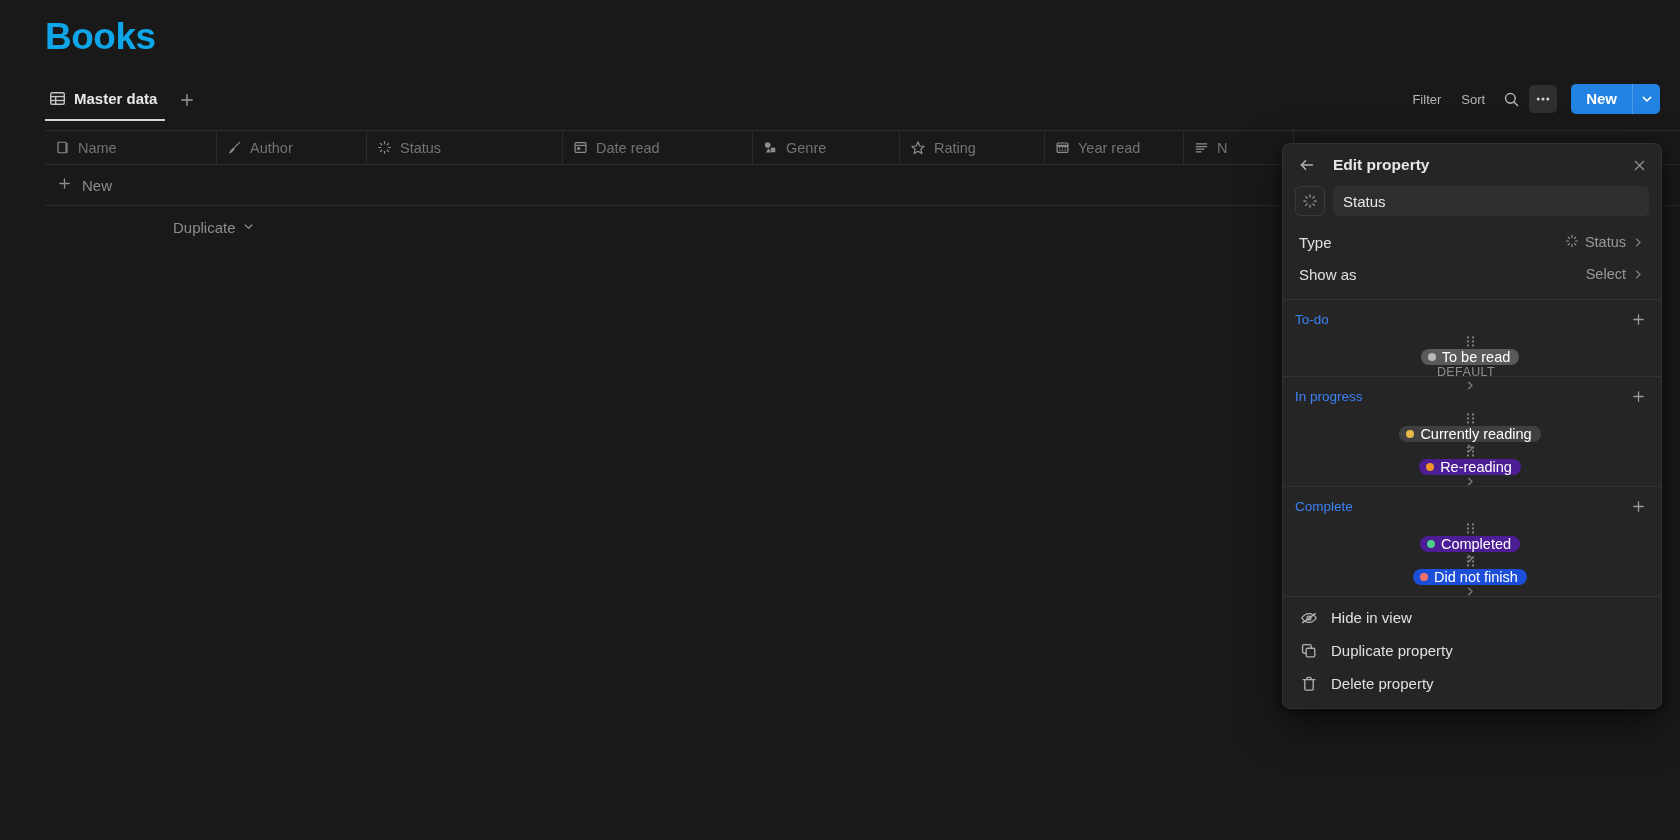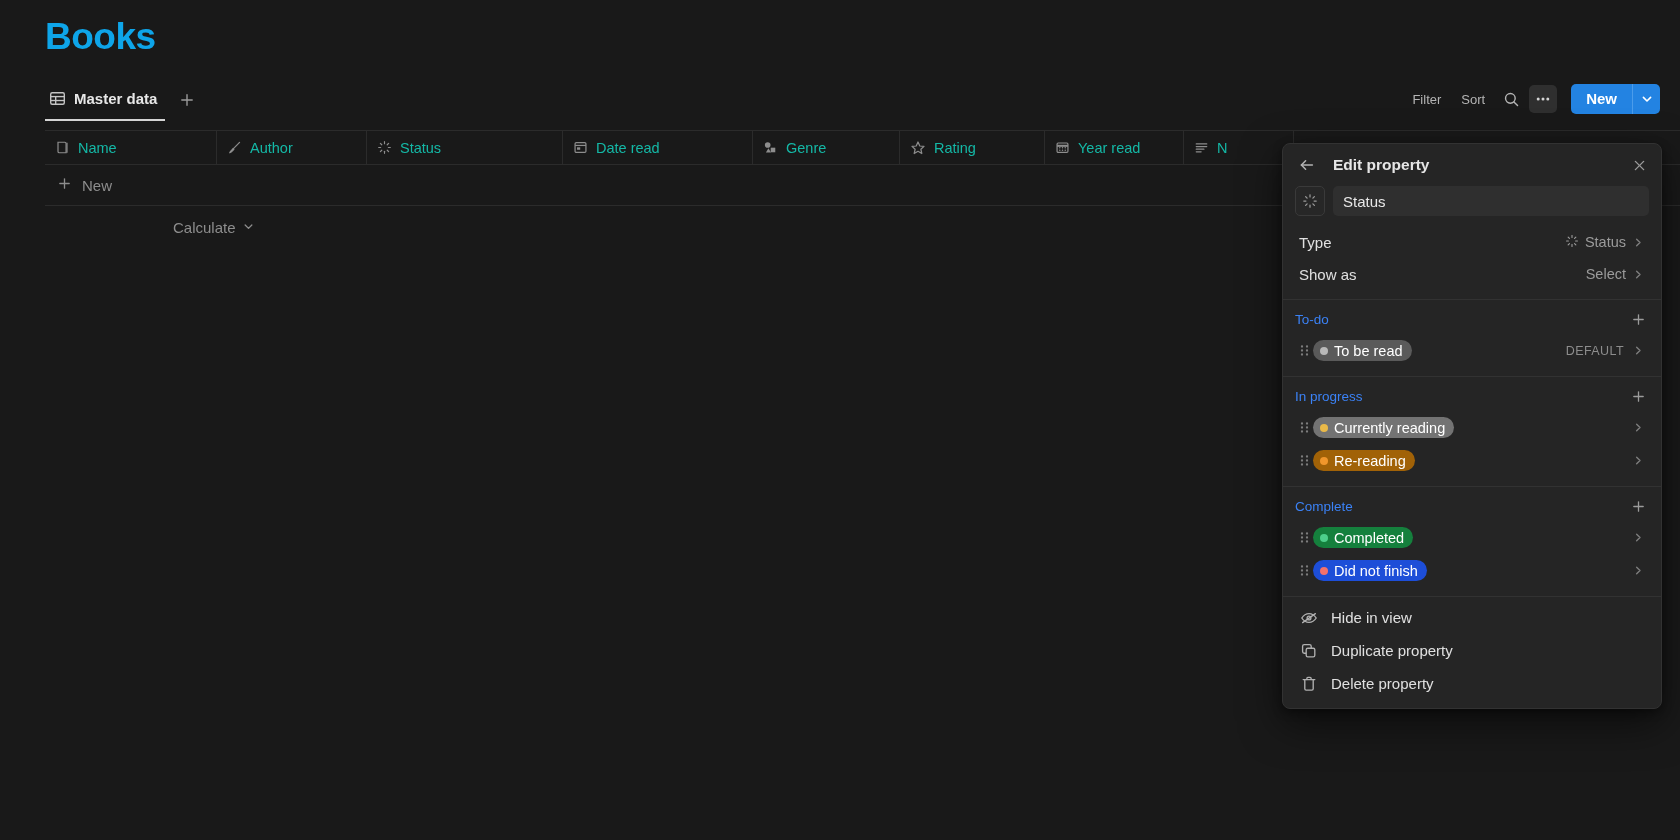--- a/index.html
+++ b/index.html
@@ -73,21 +73,21 @@
   
   .table {
     position: absolute; left: 45px; top: 130px; right: 0;
   }
   .thead {
     display: flex; height: 35px; align-items: stretch;
     border-top: 1px solid #2b2b2b; border-bottom: 1px solid #2b2b2b;
   }
   .th {
     display: flex; align-items: center; gap: 8px;
-    padding: 0 10px; font-size: 14.5px; color: #14b8a6;
+    padding: 0 10px; font-size: 14.5px; color: #737373;
     border-right: 1px solid #2b2b2b; cursor: pointer; overflow: hidden;
     white-space: nowrap;
   }
   .th .ic { flex: 0 0 auto; display: flex; align-items: center; color: #8d8d8d; }
   .empty-row {
     height: 41px; display: flex; align-items: center;
     padding-left: 9px; font-size: 15px; color: #6f6f6f;
     border-bottom: 1px solid #2b2b2b; cursor: pointer;
   }
   .new-row {
@@ -153,21 +153,21 @@
     display: flex; align-items: center; height: 30px;
     padding: 0 12px;
   }
   .group-title { font-size: 13.5px; color: #3b82f6; flex: 1; }
   .group-add {
     width: 22px; height: 22px; display: flex; align-items: center;
     justify-content: center; color: #9b9b9b; cursor: pointer; font-size: 17px;
   }
   .opt-row {
     display: flex; align-items: center; height: 33px;
-    padding: 0 12px 0 8px; margin: 0 4px; border-radius: 5px; cursor: pointer;
+    padding: 0 12px 0 8px; margin: 0 4px; border-radius: 5px; cursor: pointer; flex-direction: column;
   }
   .drag {
     width: 18px; flex: 0 0 auto; display: flex; align-items: center;
     justify-content: center; cursor: grab;
   }
   .pill {
     display: inline-flex; align-items: center; gap: 6px;
     height: 21px; padding: 0 9px 0 7px; border-radius: 11px;
     font-size: 14.5px; color: #ffffff; white-space: nowrap;
   }
@@ -341,21 +341,21 @@
       <span>
         <svg width="15" height="15" viewBox="0 0 16 16" stroke="#8d8d8d" stroke-width="1.4" stroke-linecap="round">
           <line x1="8" y1="3" x2="8" y2="13"></line>
             <line x1="3" y1="8" x2="13" y2="8"></line>
         </svg>
       </span>
       <span>New</span>
     </div>
 
     <div class="calc-row">
-      <span>Calculate</span>
+      <span>Duplicate</span>
       <span>
         <svg width="13" height="13" viewBox="0 0 14 14" fill="none" stroke="#8d8d8d" stroke-width="1.4" stroke-linecap="round" stroke-linejoin="round">
           <polyline points="3.4,5.4 7,9 10.6,5.4"></polyline>
         </svg>
       </span>
     </div>
   </div>
 
   <div class="panel">
 
@@ -477,21 +477,21 @@
       <div class="drag">
         <svg width="11" height="15" viewBox="0 0 11 15" fill="#7d7d7d">
           <circle cx="3" cy="3.5" r="1.15"></circle>
             <circle cx="8" cy="3.5" r="1.15"></circle>
           <circle cx="3" cy="7.5" r="1.15"></circle>
             <circle cx="8" cy="7.5" r="1.15"></circle>
           <circle cx="3" cy="11.5" r="1.15"></circle>
             <circle cx="8" cy="11.5" r="1.15"></circle>
         </svg>
       </div>
-      <span class="pill" style="background:#737373">
+      <span class="pill" style="background:#404040">
         <span class="dot" style="background:#e9b949"></span>
         <span>Currently reading</span>
       </span>
       <span class="opt-spacer"></span>
       <span class="chev">
         <svg width="13" height="13" viewBox="0 0 14 14" fill="none" stroke="#7d7d7d" stroke-width="1.5" stroke-linecap="round" stroke-linejoin="round">
           <polyline points="5,3.4 8.6,7 5,10.6"></polyline>
         </svg>
       </span>
     </div>
@@ -499,21 +499,21 @@
       <div class="drag">
         <svg width="11" height="15" viewBox="0 0 11 15" fill="#7d7d7d">
           <circle cx="3" cy="3.5" r="1.15"></circle>
             <circle cx="8" cy="3.5" r="1.15"></circle>
           <circle cx="3" cy="7.5" r="1.15"></circle>
             <circle cx="8" cy="7.5" r="1.15"></circle>
           <circle cx="3" cy="11.5" r="1.15"></circle>
             <circle cx="8" cy="11.5" r="1.15"></circle>
         </svg>
       </div>
-      <span class="pill" style="background:#a16207">
+      <span class="pill" style="background:#4c1d95">
         <span class="dot" style="background:#f0962b"></span>
         <span>Re-reading</span>
       </span>
       <span class="opt-spacer"></span>
       <span class="chev">
         <svg width="13" height="13" viewBox="0 0 14 14" fill="none" stroke="#7d7d7d" stroke-width="1.5" stroke-linecap="round" stroke-linejoin="round">
           <polyline points="5,3.4 8.6,7 5,10.6"></polyline>
         </svg>
       </span>
     </div>
@@ -533,21 +533,21 @@
       <div class="drag">
         <svg width="11" height="15" viewBox="0 0 11 15" fill="#7d7d7d">
           <circle cx="3" cy="3.5" r="1.15"></circle>
             <circle cx="8" cy="3.5" r="1.15"></circle>
           <circle cx="3" cy="7.5" r="1.15"></circle>
             <circle cx="8" cy="7.5" r="1.15"></circle>
           <circle cx="3" cy="11.5" r="1.15"></circle>
             <circle cx="8" cy="11.5" r="1.15"></circle>
         </svg>
       </div>
-      <span class="pill" style="background:#15803d">
+      <span class="pill" style="background:#4c1d95">
         <span class="dot" style="background:#4dcf8b"></span>
         <span>Completed</span>
       </span>
       <span class="opt-spacer"></span>
       <span class="chev">
         <svg width="13" height="13" viewBox="0 0 14 14" fill="none" stroke="#7d7d7d" stroke-width="1.5" stroke-linecap="round" stroke-linejoin="round">
           <polyline points="5,3.4 8.6,7 5,10.6"></polyline>
         </svg>
       </span>
     </div>

